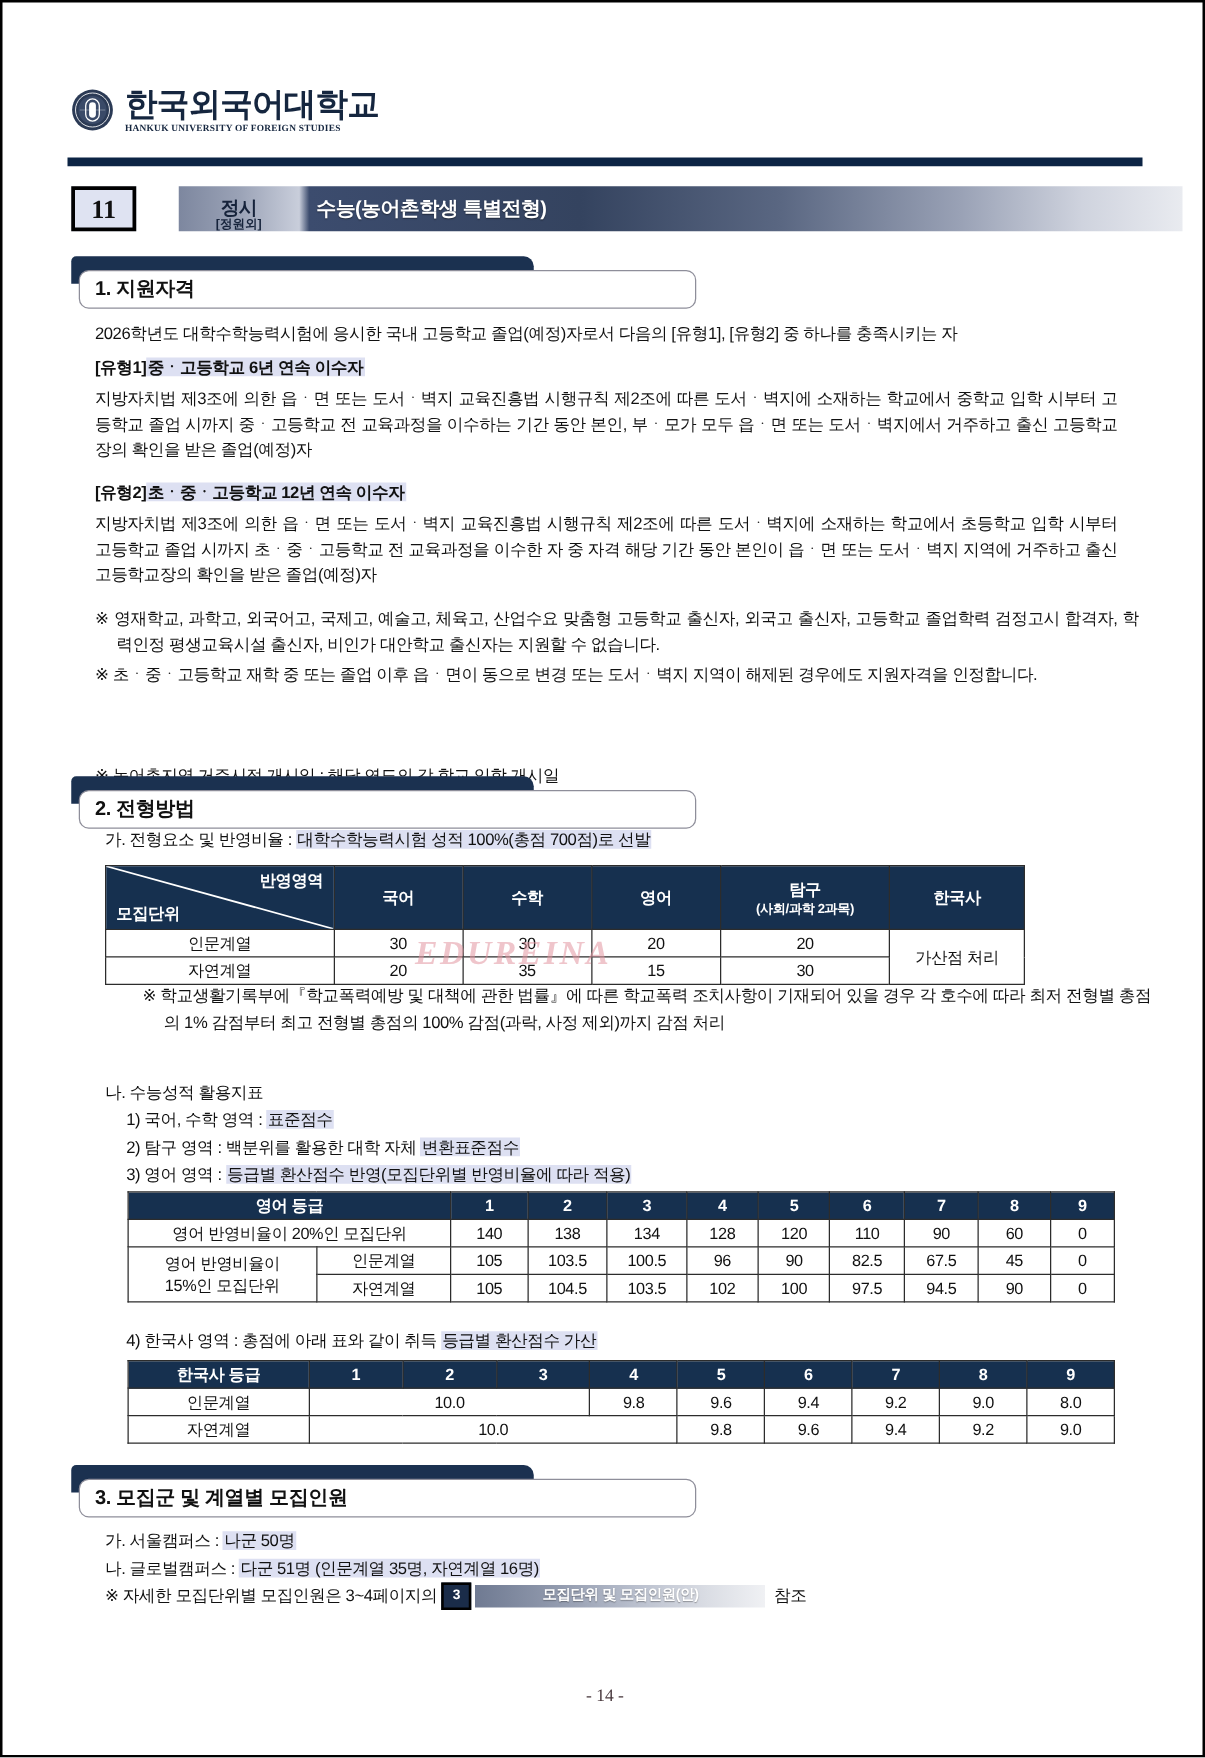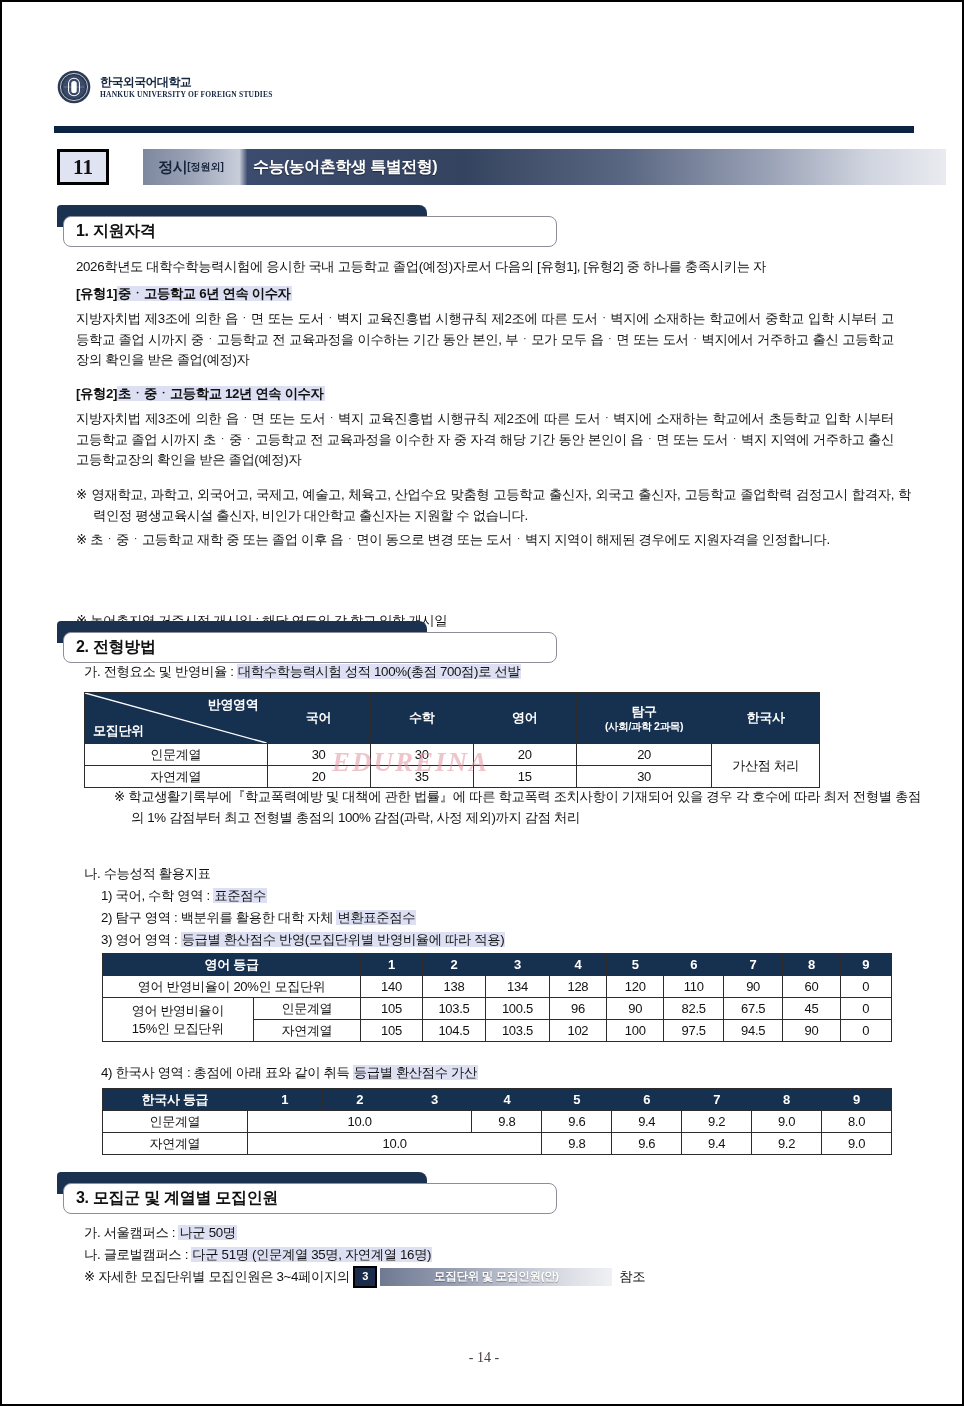--- a/index.html
+++ b/index.html
@@ -35,21 +35,21 @@
     height: 34px;
     flex: 0 0 34px;
   }
   .logo-text-block {
     display: flex;
     flex-direction: column;
     justify-content: center;
     line-height: 1;
   }
   .logo-ko {
-    font-size: 12px;
+    font-size: 26px;
     font-weight: bold;
     color: #15263f;
     letter-spacing: -0.6px;
   }
   .logo-en {
     font-size: 7.5px;
     font-weight: bold;
     color: #15263f;
     letter-spacing: 0.2px;
     margin-top: 3px;
@@ -96,22 +96,23 @@
     width: 803px;
     height: 36px;
     background: linear-gradient(90deg,
         #7d879f 0%, #9aa2b6 6%, #c9cedb 12%,
         #3c4c6e 13%, #34435f 40%, #5a6782 60%,
         #9aa2b6 78%, #cfd3de 90%, #e9ebf0 100%);
   }
   .banner-left {
     width: 96px;
     display: flex;
-    align-items: center;
-    justify-content: center;
+    flex-direction: column;
+    align-items: center;
+    justify-content: flex-end;
     color: #16233b;
     line-height: 1.05;
     flex: 0 0 96px;
   }
   .banner-left .b1 { font-size: 15px; font-weight: bold; letter-spacing: -0.5px;}
   .banner-left .b2 { font-size: 10px; font-weight: bold; }
   .banner-title {
     display: flex;
     align-items: center;
     padding-left: 14px;

